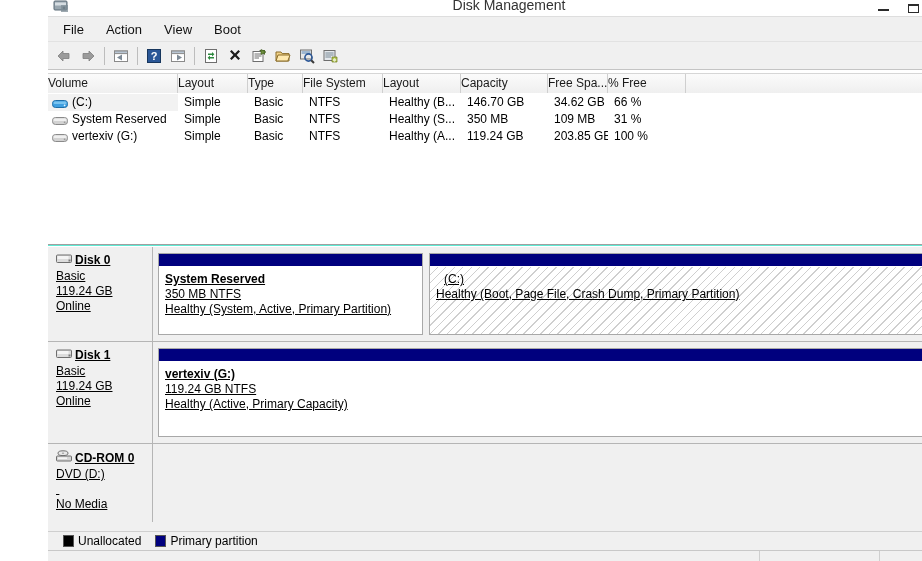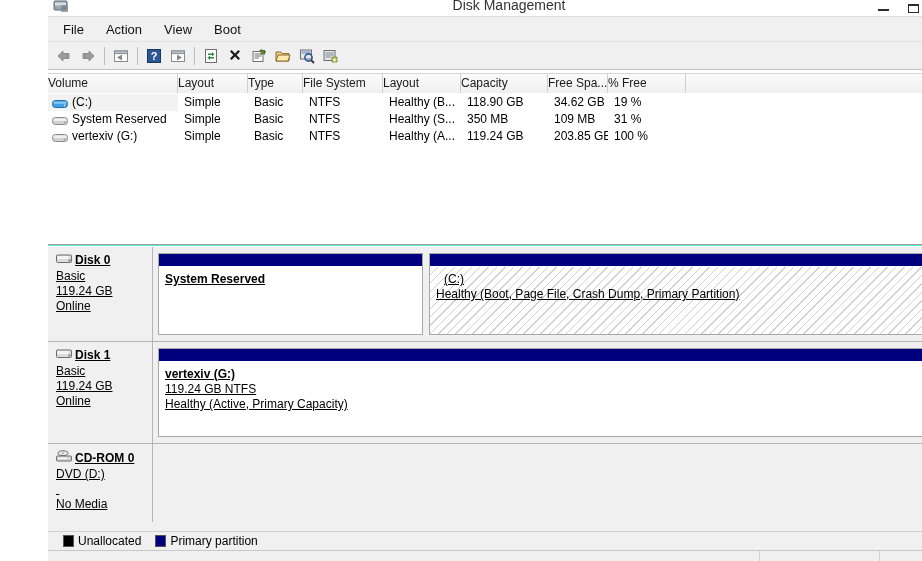--- a/index.html
+++ b/index.html
@@ -381,23 +381,23 @@
               <rect x="1.5" y="3.4" width="13" height="2.6" rx="1.2" fill="#8fd0f5" opacity="0.75"></rect>
               <circle cx="12.6" cy="7.3" r="0.9" fill="#e8f6ff"></circle>
             </svg>
           </span>
           <span>(C:)</span>
         </div>
         <div class="cell" style="width:70px">Simple</div>
         <div class="cell" style="width:55px">Basic</div>
         <div class="cell" style="width:80px">NTFS</div>
         <div class="cell" style="width:78px">Healthy (B...</div>
-        <div class="cell" style="width:87px">118.90 GB</div>
+        <div class="cell" style="width:87px">146.70 GB</div>
         <div class="cell" style="width:60px">34.62 GB</div>
-        <div class="cell" style="width:78px">19 %</div>
+        <div class="cell" style="width:78px">66 %</div>
       </div>
 
       <div class="lrow">
         <div class="cell first" style="width:130px">
           <span class="vol-icon">
             <svg width="16" height="11" viewBox="0 0 16 11">
               <rect x="0.5" y="2.5" width="15" height="7" rx="3" fill="#d2d2d2" stroke="#8a8a8a"></rect>
               <rect x="1.5" y="3.4" width="13" height="2.6" rx="1.2" fill="#efefef"></rect>
               <circle cx="12.6" cy="7.3" r="0.9" fill="#9a9a9a"></circle>
             </svg>
@@ -454,20 +454,22 @@
           <div class="disk-meta">Basic</div>
           <div class="disk-meta">119.24 GB</div>
           <div class="disk-meta">Online</div>
         </div>
         <div class="disk-parts">
 
           <div class="partition" style="width:265px">
             <div class="part-bar"></div>
             <div class="part-body">
               <div class="part-label">System Reserved</div>
+              <div class="part-line">350 MB NTFS</div>
+              <div class="part-line">Healthy (System, Active, Primary Partition)</div>
             </div>
           </div>
 
           <div class="partition" style="width:523px">
             <div class="part-bar"></div>
             <div class="part-body hatched">
               <div class="part-label" style="font-weight:normal;padding-left:8px">(C:)</div>
               <div class="part-line">Healthy (Boot, Page File, Crash Dump, Primary Partition)</div>
             </div>
           </div>

